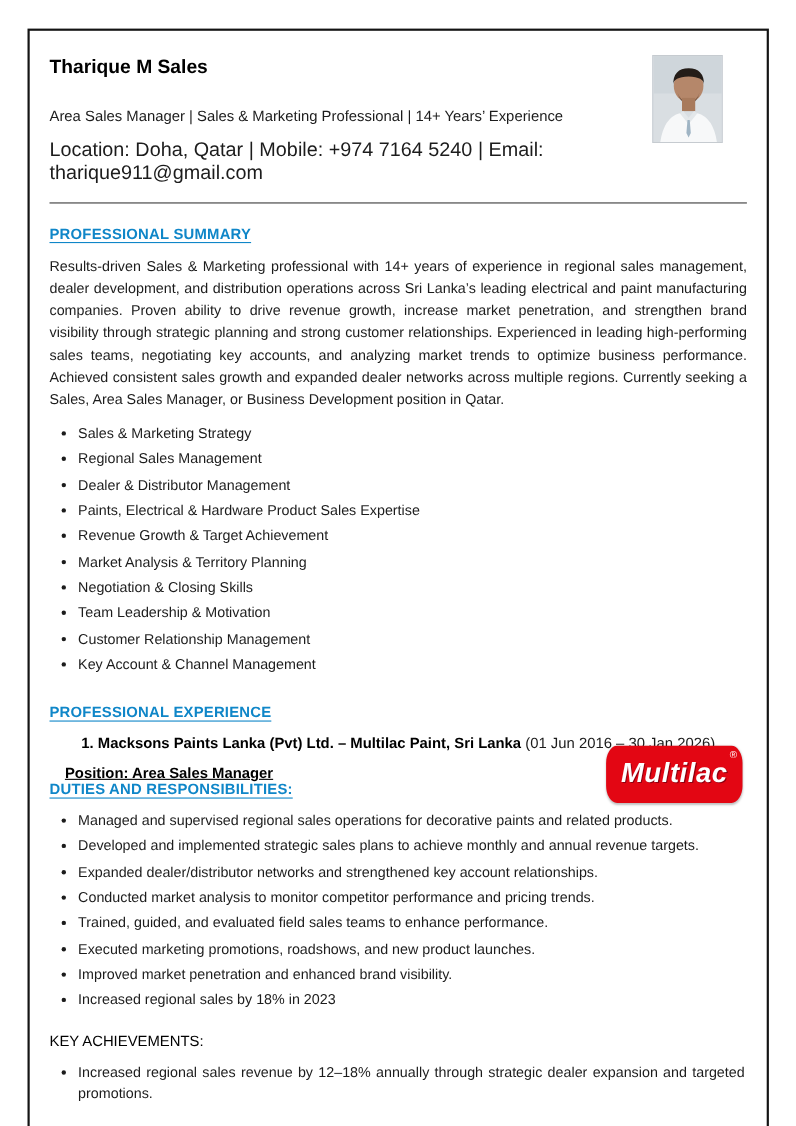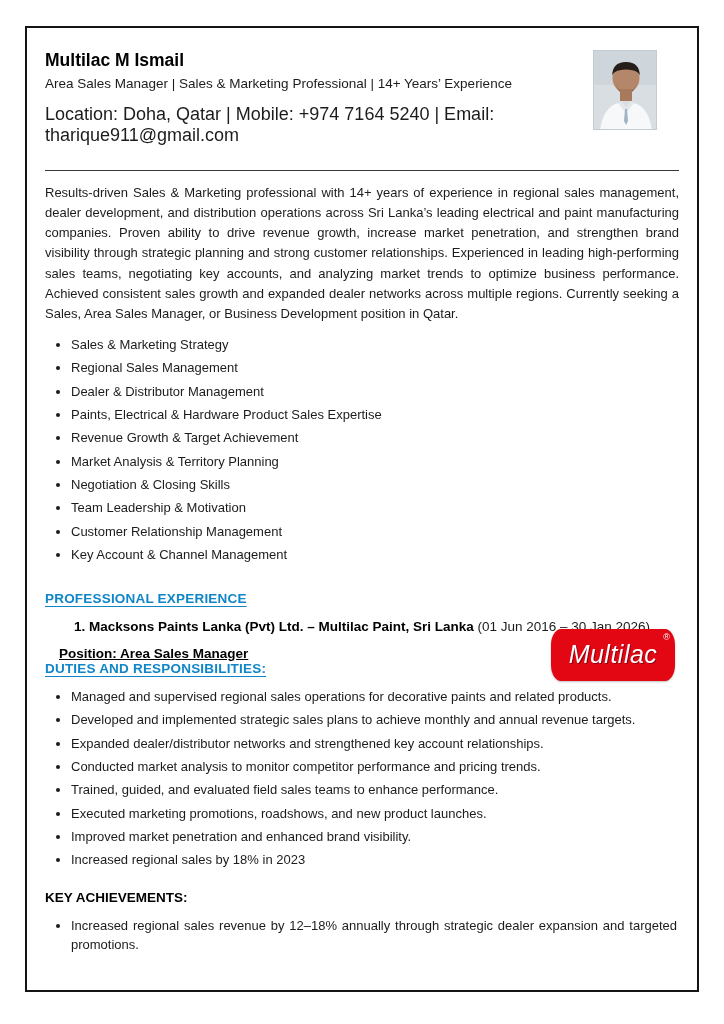--- a/index.html
+++ b/index.html
@@ -22,21 +22,21 @@
   
   .header { position: relative; padding-right: 110px; min-height: 104px; }
   .name {
     font-size: 17.5px;
     font-weight: 700;
     margin: 6px 0 0 0;
     color: #000;
   }
   .title-line {
     font-size: 13.5px;
-    margin-top: 5px;
+    margin-top: 27px;
     color: #1c1c1c;
   }
   .contact-line {
     font-size: 18px;
     margin-top: 13px;
     color: #1c1c1c;
   }
   .photo {
     position: absolute;
     top: 0;
@@ -100,67 +100,68 @@
     height: 52px;
     background: #e30613;
     border-radius: 10px / 16px;
     box-shadow: 0 1px 2px rgba(0,0,0,0.25);
     display: flex;
     align-items: center;
     justify-content: center;
   }
   .multilac-text {
     color: #ffffff;
-    font-weight: 400;
+    font-weight: 700;
     font-style: italic;
     font-size: 25px;
     letter-spacing: 0.5px;
     text-shadow: 1px 1px 0 #8f0010;
   }
   .multilac-reg {
     color: #ffffff;
     font-size: 9px;
     font-style: normal;
     position: absolute;
     top: 3px;
     right: 5px;
   }
   .black-heading {
     font-size: 13.5px;
-    font-weight: 700;
+    font-weight: 400;
     color: #000;
     margin: 20px 0 0 0;
   }
 </style>
 </head>
 <body>
 
 <div class="page">
 
   <div class="header">
-    <div class="name">Multilac M Ismail</div>
+    <div class="name">Tharique M Sales</div>
     <div class="title-line">Area Sales Manager | Sales &amp; Marketing Professional | 14+ Years’ Experience</div>
     <div class="contact-line">Location: Doha, Qatar | Mobile: +974 7164 5240 | Email: tharique911@gmail.com</div>
     <div class="photo">
       <svg width="64" height="80" viewBox="0 0 64 80">
         <rect width="64" height="80" fill="#d9dee2"></rect>
         <rect x="0" y="0" width="64" height="34" fill="#cfd6db"></rect>
         <ellipse cx="32" cy="27" rx="13.5" ry="15" fill="#b5876a"></ellipse>
         <path d="M18 26 Q18 11 32 11 Q46 11 46 26 Q46 19 32 18.5 Q18 19 18 26 Z" fill="#241d18"></path>
         <path d="M22 33 Q24 43 32 43 Q40 43 42 33 Q40 41 32 41.5 Q24 41 22 33 Z" fill="#3a2c22" opacity="0.55"></path>
         <rect x="26" y="38" width="12" height="12" fill="#a87a5c"></rect>
         <path d="M6 80 Q9 56 24 52 L32 58 L40 52 Q55 56 58 80 Z" fill="#f7f8f9"></path>
         <path d="M24 52 L32 62 L40 52 L37 50 L32 56 L27 50 Z" fill="#e3e7ea"></path>
         <path d="M31 58 L33 58 L34 70 L32 74 L30 70 Z" fill="#9fb4c4"></path>
       </svg>
     </div>
   </div>
 
   <hr class="divider">
 
+  <h2 class="section-heading">PROFESSIONAL SUMMARY</h2>
   <p class="body-text">Results-driven Sales &amp; Marketing professional with 14+ years of experience in regional sales management, dealer development, and distribution operations across Sri Lanka’s leading electrical and paint manufacturing companies. Proven ability to drive revenue growth, increase market penetration, and strengthen brand visibility through strategic planning and strong customer relationships. Experienced in leading high-performing sales teams, negotiating key accounts, and analyzing market trends to optimize business performance. Achieved consistent sales growth and expanded dealer networks across multiple regions. Currently seeking a Sales, Area Sales Manager, or Business Development position in Qatar.</p>
 
   <ul class="bullets">
       <li>Sales &amp; Marketing Strategy</li>
       <li>Regional Sales Management</li>
       <li>Dealer &amp; Distributor Management</li>
       <li>Paints, Electrical &amp; Hardware Product Sales Expertise</li>
       <li>Revenue Growth &amp; Target Achievement</li>
       <li>Market Analysis &amp; Territory Planning</li>
       <li>Negotiation &amp; Closing Skills</li>

